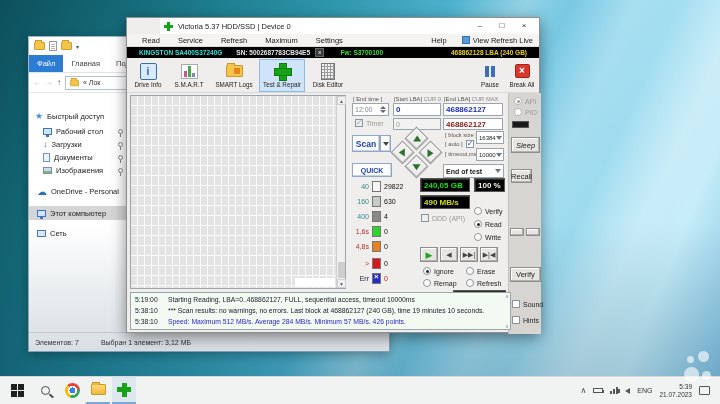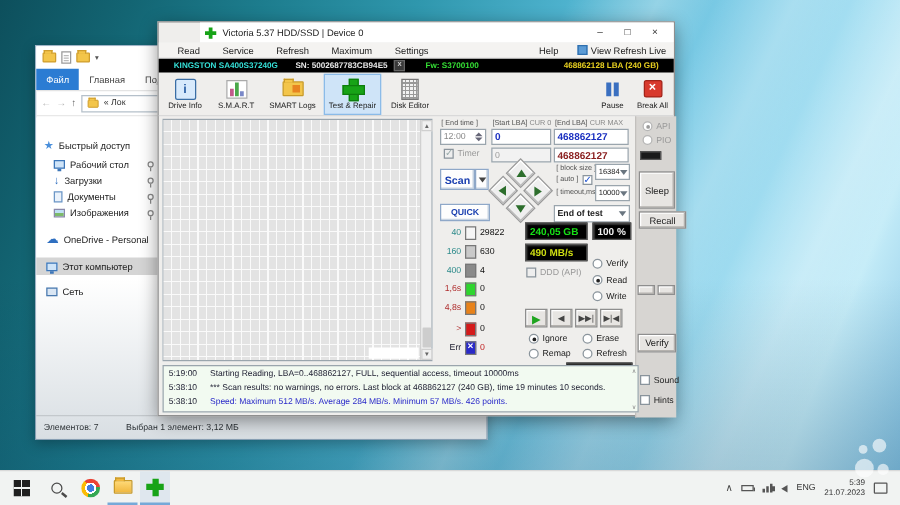--- a/index.html
+++ b/index.html
@@ -484,24 +484,24 @@
     <div class="abs" style="left:381px;top:75px;width:33px;height:241px;background:#d7d5d2;border-left:1px solid #c2c0bd;">
       <div class="optrow" style="left:5px;top:4px;color:#9a9a9a;">
         <span class="radio dis sel"></span>
           <span>API</span>
       </div>
       <div class="optrow" style="left:5px;top:15px;color:#9a9a9a;">
         <span class="radio dis"></span>
           <span>PIO</span>
       </div>
       <div class="abs" style="left:3px;top:28px;width:17px;height:7px;background:#1a1a1a;border:1px solid #555;"></div>
-      <div class="gbtn" style="left:2px;top:44px;width:29px;height:30px;">
+      <div class="gbtn" style="left:2px;top:44px;width:29px;height:16px;font-style:italic;">
           <span>Sleep</span>
         </div>
-      <div class="gbtn" style="left:2px;top:76px;width:38px;height:14px;">
+      <div class="gbtn" style="left:2px;top:76px;width:21px;height:14px;">
           <span>Recall</span>
         </div>
       <div class="gbtn" style="left:1px;top:135px;width:14px;height:8px;"></div>
       <div class="gbtn" style="left:17px;top:135px;width:14px;height:8px;"></div>
       <div class="gbtn" style="left:1px;top:174px;width:31px;height:15px;">
           <span>Verify</span>
         </div>
       <div class="optrow" style="left:3px;top:207px;">
         <span class="cb"></span>
           <span>Sound</span>

